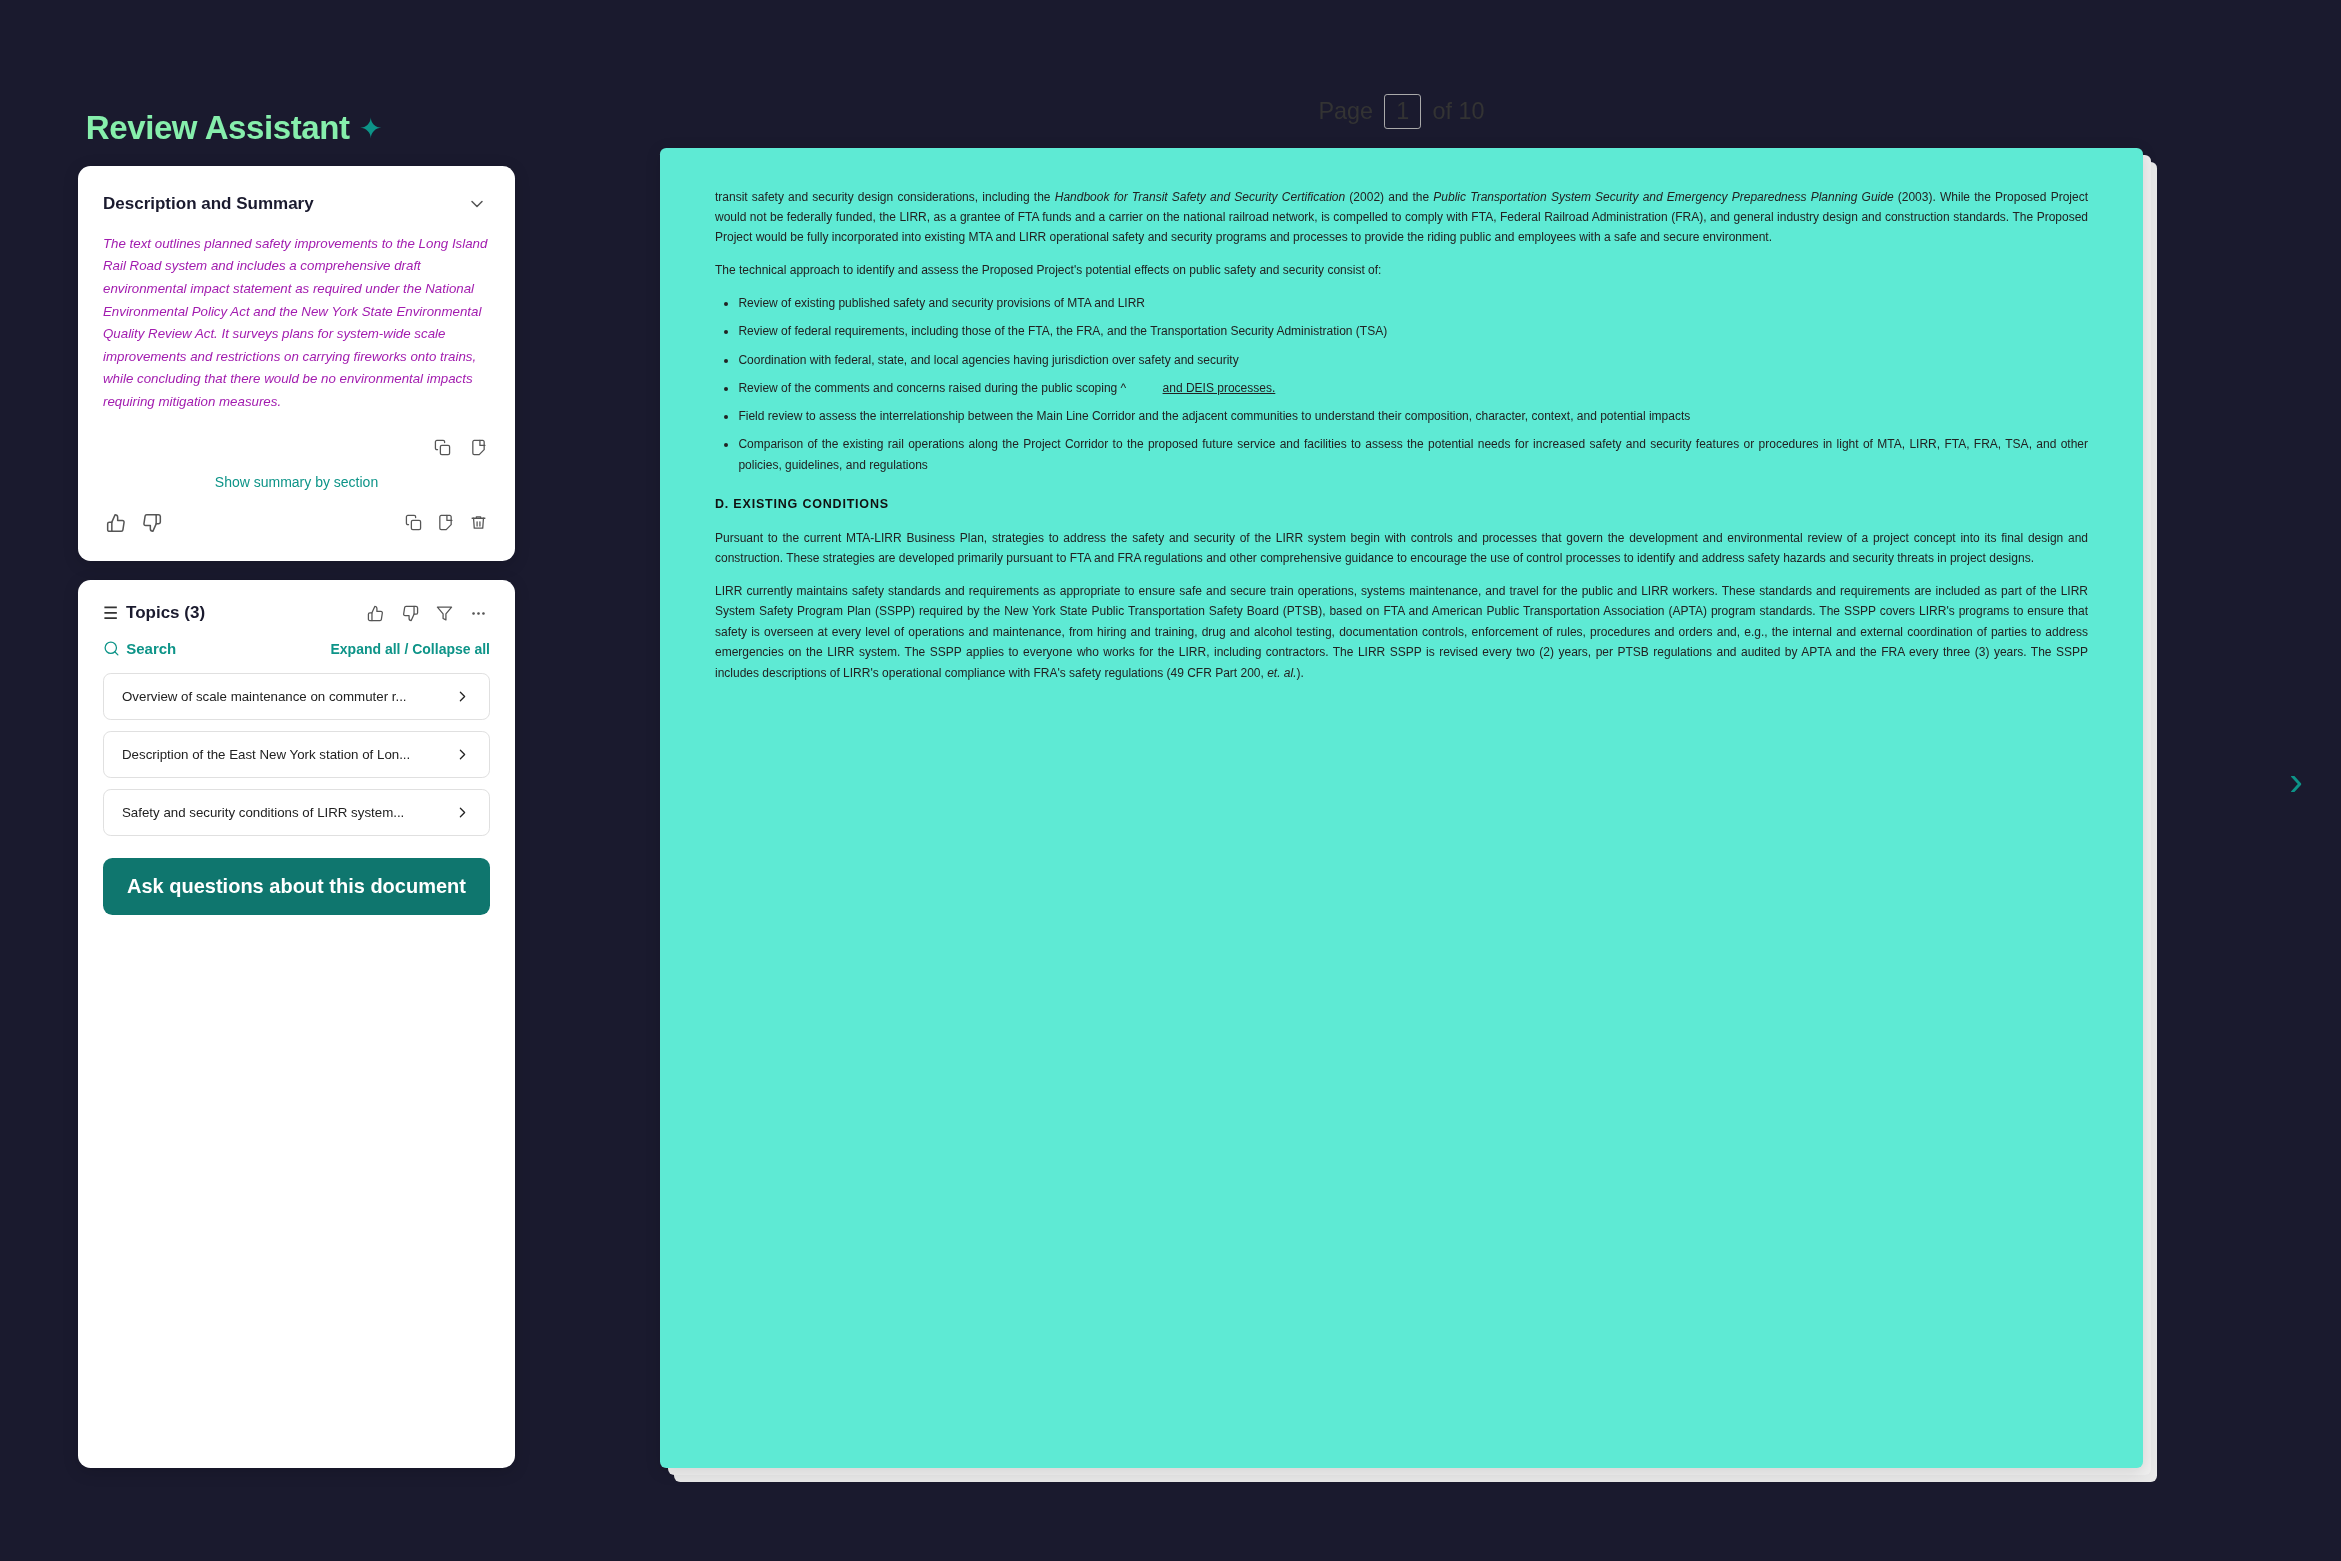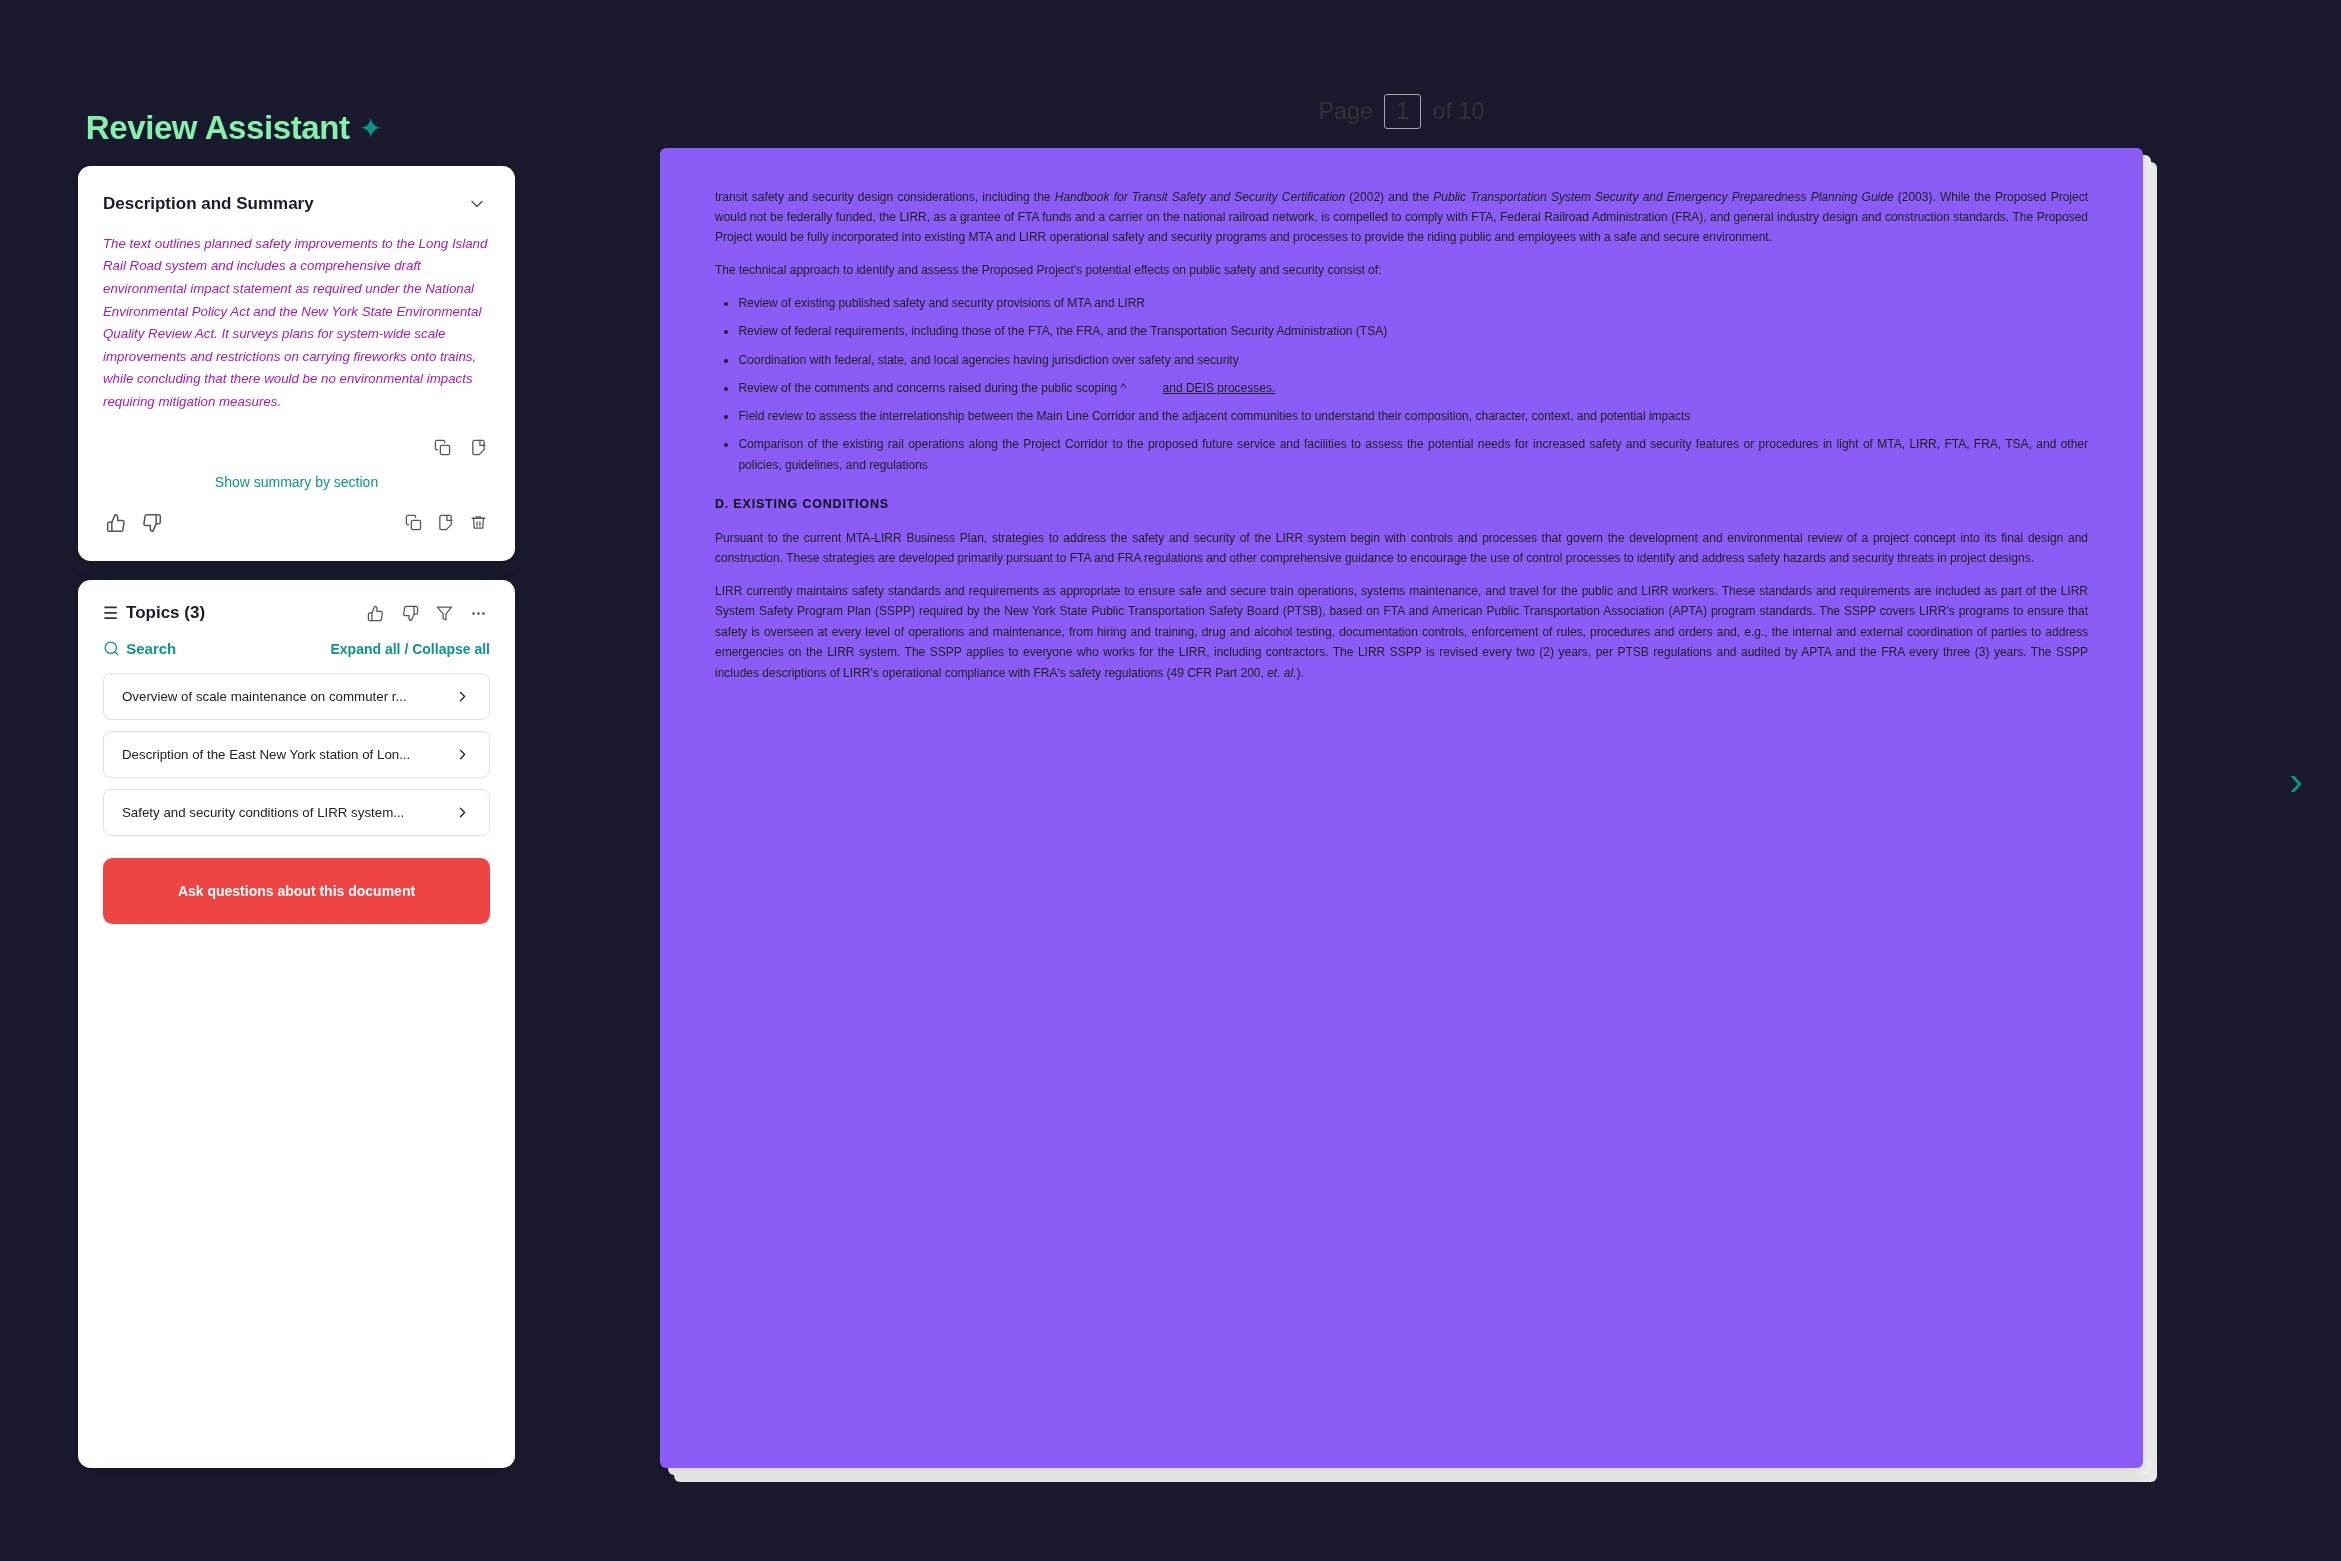--- a/index.html
+++ b/index.html
@@ -207,26 +207,26 @@
       margin-bottom: 11px;
       cursor: pointer;
       font-size: 13.3px;
       color: #222;
       background: #fff;
     }
 
     .ask-btn {
       display: block;
       width: 100%;
-      padding: 25px;
-      background: #ef4444;
+      padding: 17px;
+      background: #0f766e;
       color: #fff;
       border: none;
       border-radius: 9.4px;
-      font-size: 14px;
+      font-size: 20px;
       font-weight: 600;
       cursor: pointer;
       margin-top: 22px;
       text-align: center;
     }
 
     
     .doc-area {
       flex: 1;
       height: 1374px;
@@ -276,21 +276,21 @@
       top: 7.8px;
       left: 7.8px;
       width: 100%;
       height: 100%;
       background: #efefef;
       border-radius: 6.2px;
     }
 
     .doc-page {
       position: relative;
-      background: #8b5cf6;
+      background: #5eead4;
       border-radius: 6.2px;
       padding: 39px 55px;
       font-size: 12px;
       line-height: 1.7;
       color: #222;
       box-shadow: 0 3.1px 15.6px rgba(0,0,0,0.12);
       height: 100%;
       overflow: hidden;
     }
 

